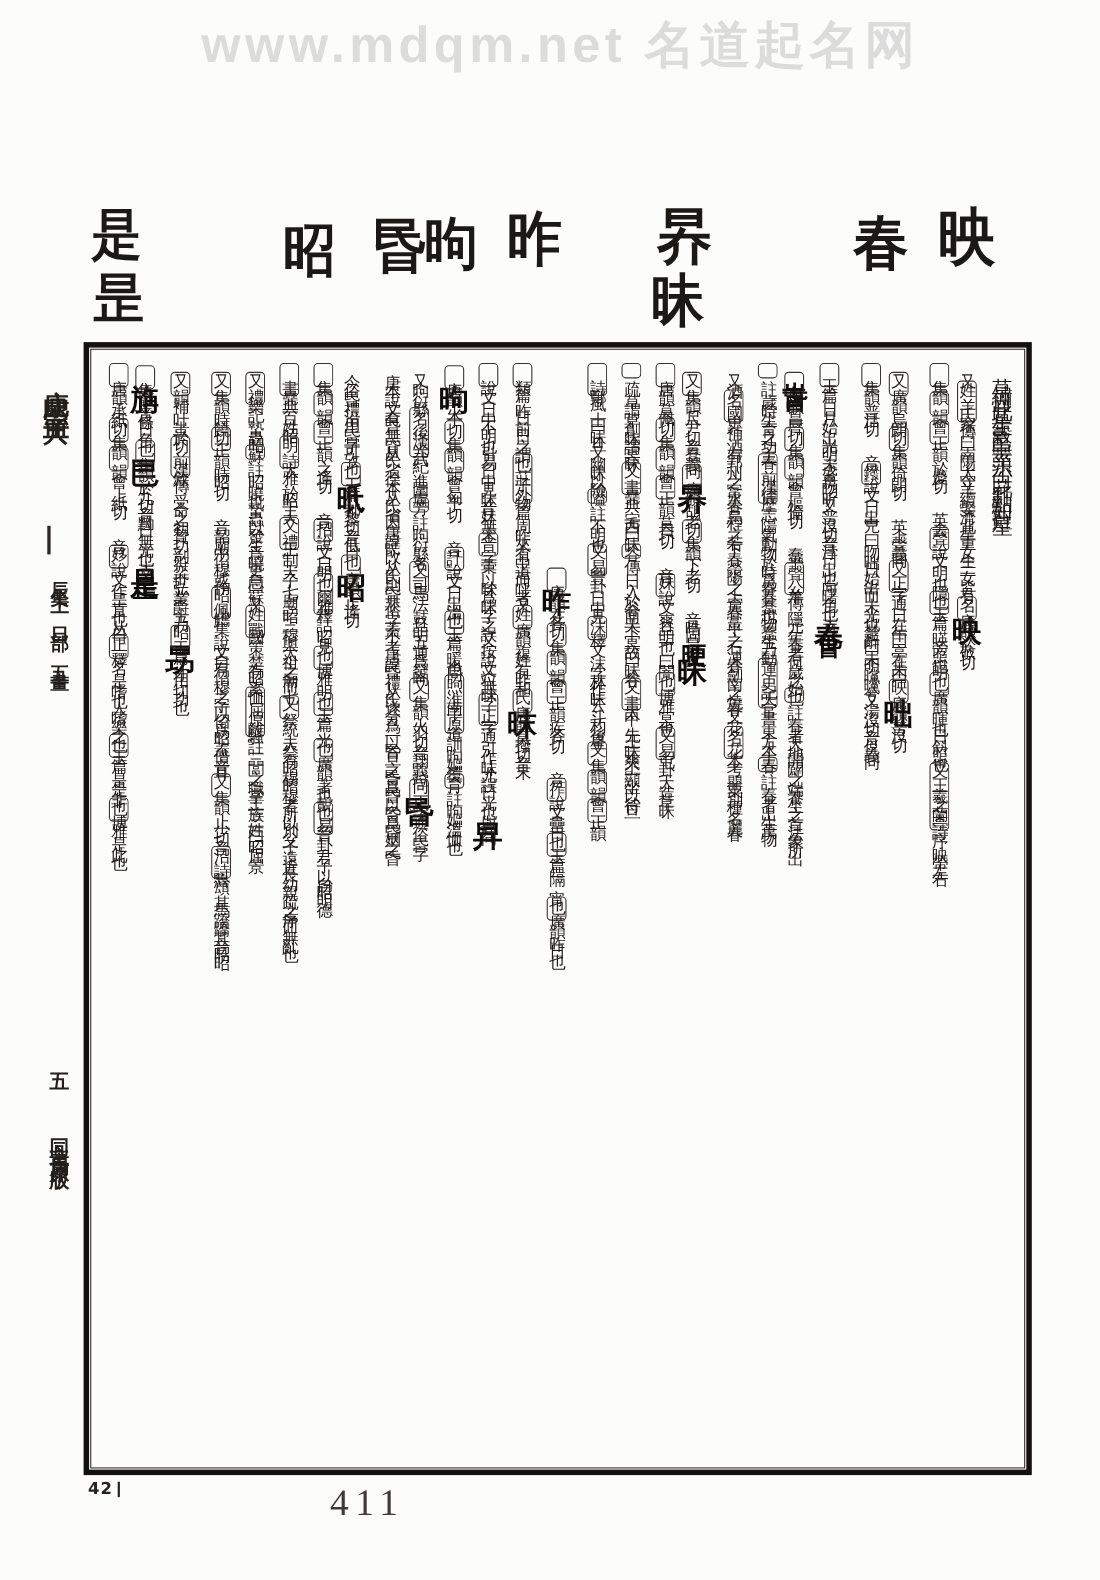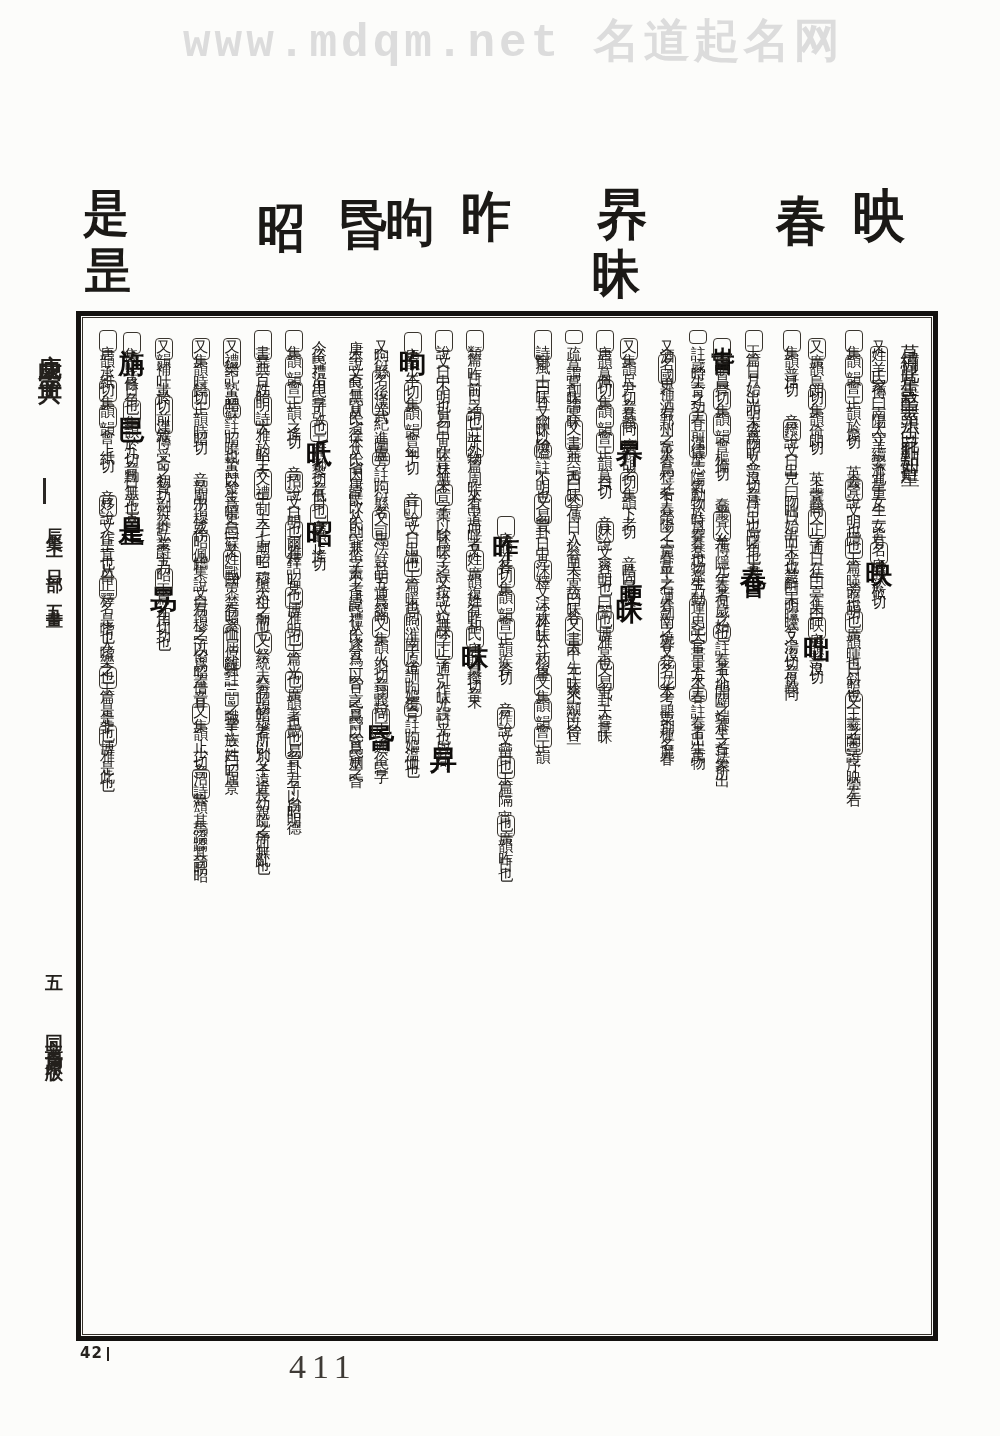--- a/index.html
+++ b/index.html
@@ -5,21 +5,21 @@
   html,body{margin:0;padding:0;}
   body{
     width:1000px;height:1436px;position:relative;overflow:hidden;
     background:#fcfcfa;
     font-family:"Liberation Serif", serif;
     color:#161412;
   }
   
   .watermark{
     position:absolute;left:183px;top:10px;width:660px;
-    font-family:Liberation Mono, monospace;
+    font-family:Liberation Sans, sans-serif;
     font-size:46px;letter-spacing:4px;color:#dcdcdc;
     white-space:nowrap;font-weight:600;
   }
   
   .seal{
     position:absolute;
     font-family:"DejaVu Serif", serif;
     font-weight:700;color:#1b1916;
     line-height:1;
     transform:scaleY(1.08);
@@ -77,21 +77,21 @@
     padding:2px 0;margin:2px 0;
   }
   
   .leafno{
     position:absolute;left:80px;top:1344px;
     font-family:"DejaVu Sans", sans-serif;
     font-size:15px;font-weight:700;color:#26221e;letter-spacing:1px;text-align:center;
   }
   .leafno .bar{display:inline-block;width:2px;height:14px;background:#26221e;margin-left:4px;vertical-align:middle;}
   .pageno{
-    position:absolute;left:289px;top:1348px;
+    position:absolute;left:300px;top:1348px;
     font-size:34px;color:#3e3a35;letter-spacing:6px;
     font-family:"Liberation Serif", serif;
   }
 </style>
 </head>
 <body>
 
 <div class="watermark">www.mdqm.net 名道起名网</div>
 
 <div id="seal-row">

